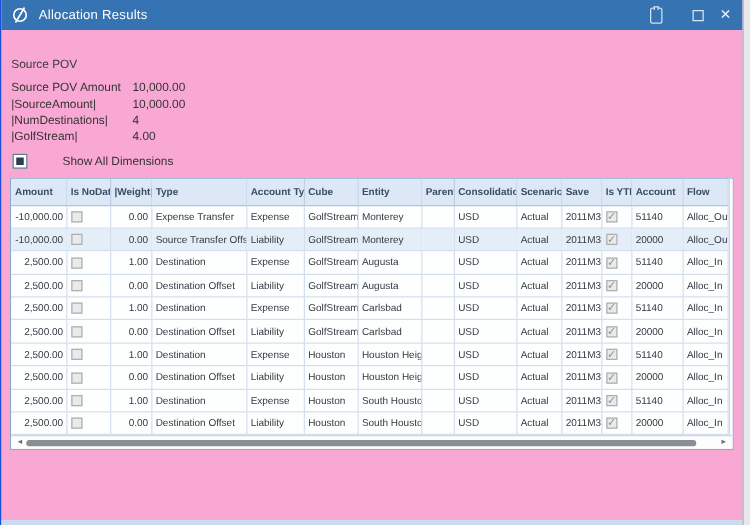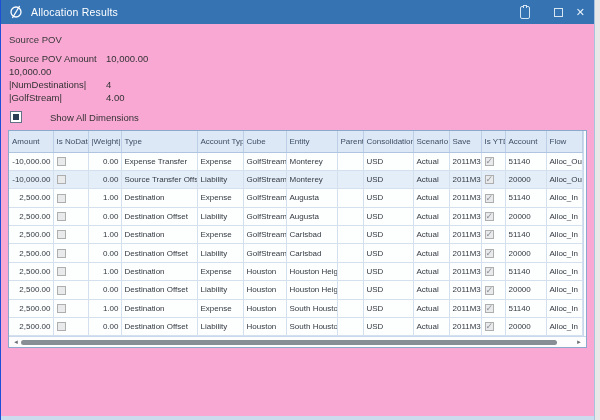--- a/index.html
+++ b/index.html
@@ -19,42 +19,42 @@
   }
   .titlebar .logo { width:14px; height:14px; margin-right:8px; flex:0 0 auto; }
   .titlebar .title { flex:1; font-size:10.5px; letter-spacing:.2px; }
   .tb-icons { display:flex; align-items:center; }
   .doc-icon { width:10px; height:13px; border:1px solid #d4e3f2; border-radius:2px; margin-right:24px; position:relative; }
   .doc-icon::before { content:""; position:absolute; top:-2px; left:2px; right:2px; height:2px; background:var(--titlebar,#3573b3); border:1px solid #d4e3f2; border-bottom:none; }
   .max-icon { width:9px; height:9px; border:1px solid #d8e6f2; margin-right:13px; }
   .close-icon { font-size:11px; line-height:11px; color:#e8f1f8; }
 
   
-  .content { padding:8px 7px 0 7px; }
+  .content { padding:20px 7px 0 7px; }
   .pov-label { font-size:9.5px; color:#3a3a3a; margin:2px 0 3px 1px; }
   .pov-box {
     background:#edf3fb; border:1px solid #c5d6ee; border-radius:2px;
     padding:4px 7px; font-size:9px; line-height:13px; color:#1f2b38;
     word-break:break-all; min-height:34px;
   }
   .summary { margin:6px 0 0 1px; }
   .summary-row { display:flex; font-size:9.5px; color:#333; height:13px; align-items:flex-end; }
   .summary-row .lbl { width:97px; }
   .cb-row { display:flex; align-items:center; margin:8px 0 0 2px; }
   .bigcb { width:12px; height:12px; border:1px solid #5d728a; border:1px solid #5f7288; background:#fff; display:inline-flex; align-items:center; justify-content:center; margin-right:5px; }
   .bigcb .inner { width:6px; height:6px; background:transparent; }
   .bigcb.checked .inner { background:#2b3d52; }
   .cb-row .lbl { font-size:9.5px; color:#333;margin-left:23px; }
 
   
   .grid-wrap { margin-top:7px; border:1px solid #8aa9cc; background:#fff; }
   .grid-main { display:flex; }
   table.grid { width:573px; table-layout:fixed; border-collapse:collapse; font-size:8px; color:#343a42; }
   table.grid th {
-    background:var(--headerbg,#dde8f6); color:#3c4d63; font-weight:normal; text-align:left;
+    background:var(--headerbg,#dde8f6); color:#3c4d63; font-weight:bold; text-align:left;
     padding:5px 2px 5px 3px; border-right:1px solid #bccfe7; border-bottom:1px solid #aec4e0;
     white-space:nowrap; overflow:hidden; height:21px;
   }
   table.grid td {
     padding:4px 2px 4px 3px; border-right:1px solid #d5e0ef; border-bottom:1px solid #d5e0ef;
     white-space:nowrap; overflow:hidden; height:18px; background:#fdfefe;
   }
   table.grid tr.selected td { background:var(--selbg,#e4eef9); }
   td.num, th.c0, th.c2 { text-align:right; }
   th.c0 { text-align:left; }
@@ -105,20 +105,21 @@
 
   <div class="content">
     <div class="pov-label">Source POV</div>
 
     <div class="summary">
       <div class="summary-row">
         <span class="lbl">Source POV Amount</span>
         <span class="val">10,000.00</span>
       </div>
       <div class="summary-row">
+        <span class="lbl">|SourceAmount|</span>
         <span class="val">10,000.00</span>
       </div>
       <div class="summary-row">
         <span class="lbl">|NumDestinations|</span>
         <span class="val">4</span>
       </div>
       <div class="summary-row">
         <span class="lbl">|GolfStream|</span>
         <span class="val">4.00</span>
       </div>

